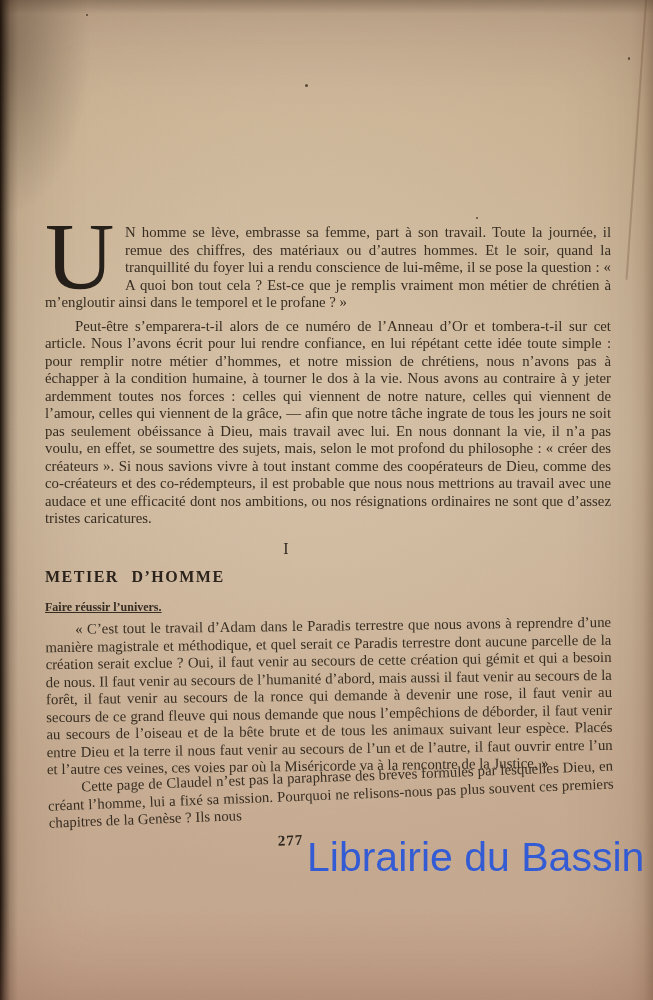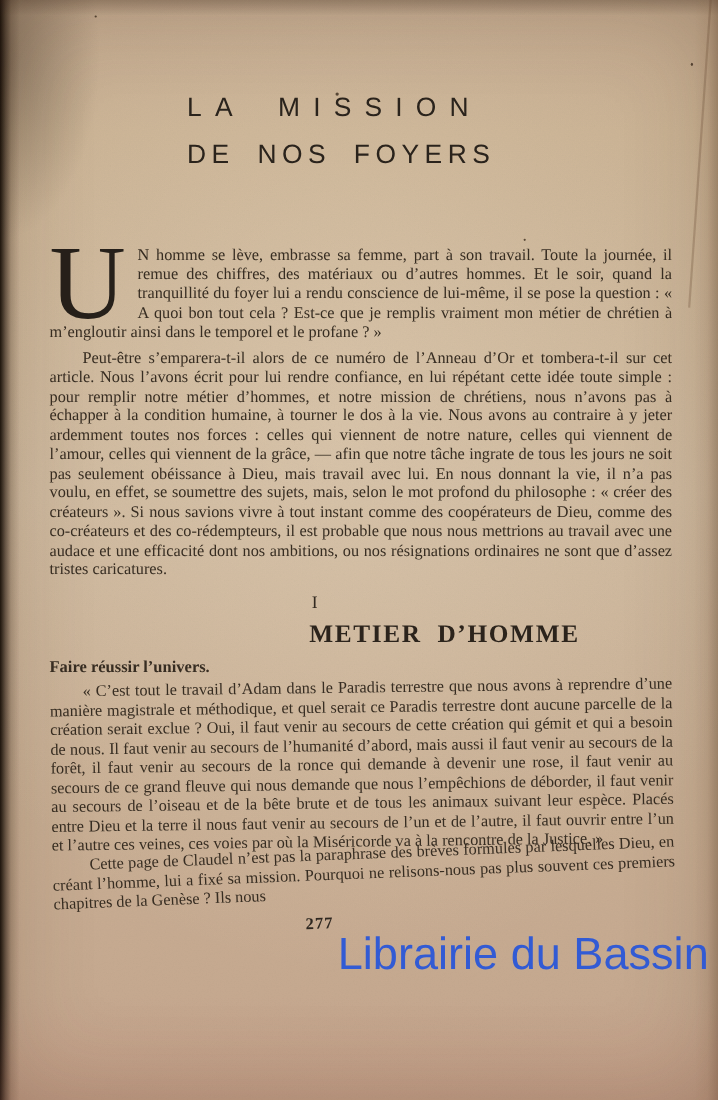--- a/index.html
+++ b/index.html
@@ -38,42 +38,38 @@
   .content { position:absolute; left:45px; top:224px; width:566px;
     color:#372d22; font-size:14.8px; line-height:17.5px; text-align:justify; }
   .para { text-indent:30px; margin:0; }
   .para-first { text-indent:0; margin:0; }
   .para-2 { margin-top:6px; }
   .dropcap { float:left; width:80px; height:69px; font-size:96px; line-height:66px;
     color:#26201a; font-family:"Liberation Serif", serif; }
   .italic { }
 
   .section-num     { text-align:center; margin:12px 84px 0 0; font-size:16px; color:#332a21; }
-  .section-heading { text-align:right; margin:11px 84px 0 0; font-size:23px; font-weight:bold;
+  .section-heading { text-align:left; margin:11px 84px 0 0; font-size:16px; font-weight:bold;
                      letter-spacing:1.5px; word-spacing:7px; color:#2c241c; white-space:nowrap; }
-  .subheading      { margin-top:13px; font-weight:bold; font-size:15px; }
+  .subheading      { margin-top:13px; font-weight:bold; font-size:12px;text-decoration:underline; }
 
   .tilt1 { transform:rotate(-0.75deg); transform-origin:20px 0; margin-top:5px; }
   .tilt2 { transform:rotate(-1.5deg);  transform-origin:20px 0; }
   .para-4 { text-indent:34px; }
   .pagenum { text-align:center; margin:9px 84px 0 0; font-weight:bold; font-size:15px; letter-spacing:1px; color:#2e2720; }
 
   .watermark { position:absolute; left:307px; top:834px; white-space:nowrap;
     font-family:"Liberation Sans", sans-serif; font-size:41px; font-weight:400;
-    opacity:0.95; pointer-events:none;margin-top:10px; }
+    opacity:0.95; pointer-events:none; }
 </style>
 </head>
 <body>
 
 <div class="photo">
 
-  <div class="title">
-    <div class="title-l1">LA MISSION</div>
-    <div class="title-l2">DE NOS FOYERS</div>
-  </div>
 
   <div class="content">
 
     <p class="para-first"><span class="dropcap">U</span><span>N homme se lève, embrasse sa femme, part à son travail. Toute la journée, il remue des chiffres, des matériaux ou d’autres hommes. Et le soir, quand la tranquillité du foyer lui a rendu conscience de lui-même, il se pose la question : « A quoi bon tout cela ? Est-ce que je remplis vraiment mon métier de chrétien à m’engloutir ainsi dans le temporel et le profane ? »</span></p>
 
     <p class="para para-2"><span>Peut-être s’emparera-t-il alors de ce numéro de </span><span class="italic">l’Anneau d’Or</span><span> et tombera-t-il sur cet article. Nous l’avons écrit pour lui rendre confiance, en lui répétant cette idée toute simple : pour remplir notre métier d’hommes, et notre mission de chrétiens, nous n’avons pas à échapper à la condition humaine, à tourner le dos à la vie. Nous avons au contraire à y jeter ardemment toutes nos forces : celles qui viennent de notre nature, celles qui viennent de l’amour, celles qui viennent de la grâce, — afin que notre tâche ingrate de tous les jours ne soit pas seulement obéissance à Dieu, mais travail avec lui. En nous donnant la vie, il n’a pas voulu, en effet, se soumettre des sujets, mais, selon le mot profond du philosophe : « créer des créateurs ». Si nous savions vivre à tout instant comme des </span><span class="italic">coopérateurs</span><span> de Dieu, comme des co-créateurs et des co-rédempteurs, il est probable que nous nous mettrions au travail avec une audace et une efficacité dont nos ambitions, ou nos résignations ordinaires ne sont que d’assez tristes caricatures.</span></p>
 
     <div class="section-num">I</div>
     <div class="section-heading">METIER D’HOMME</div>
     <div class="subheading">Faire réussir l’univers.</div>

